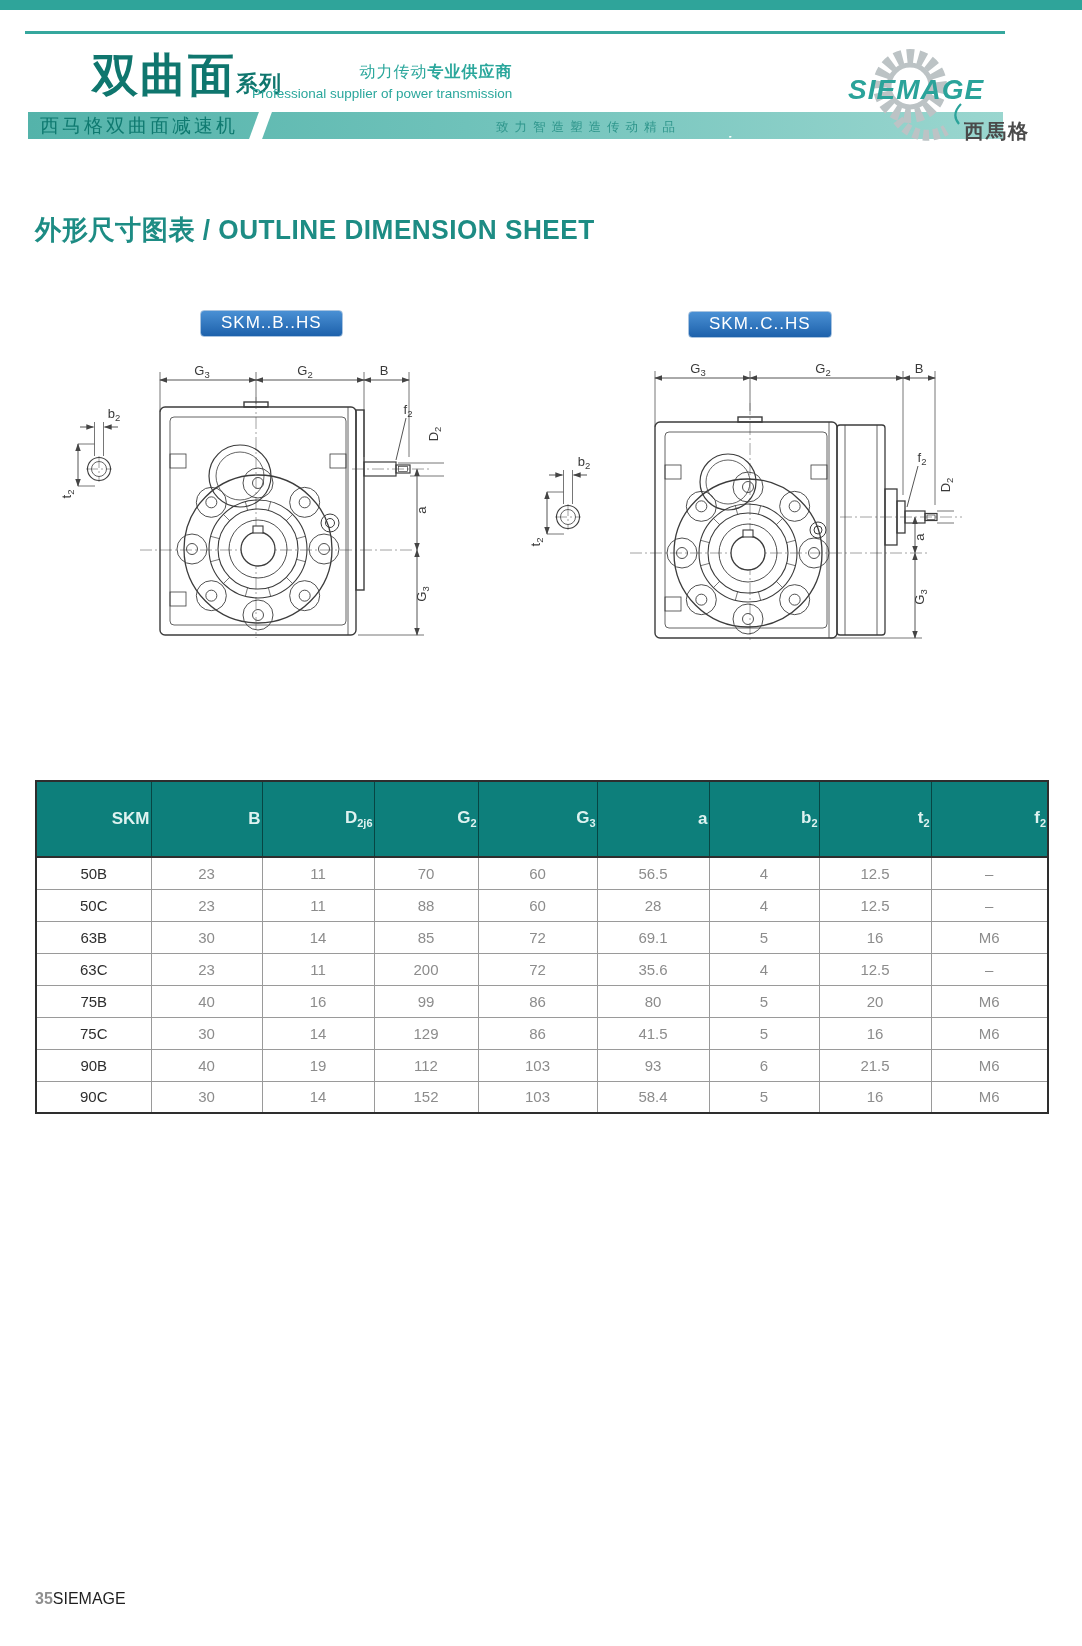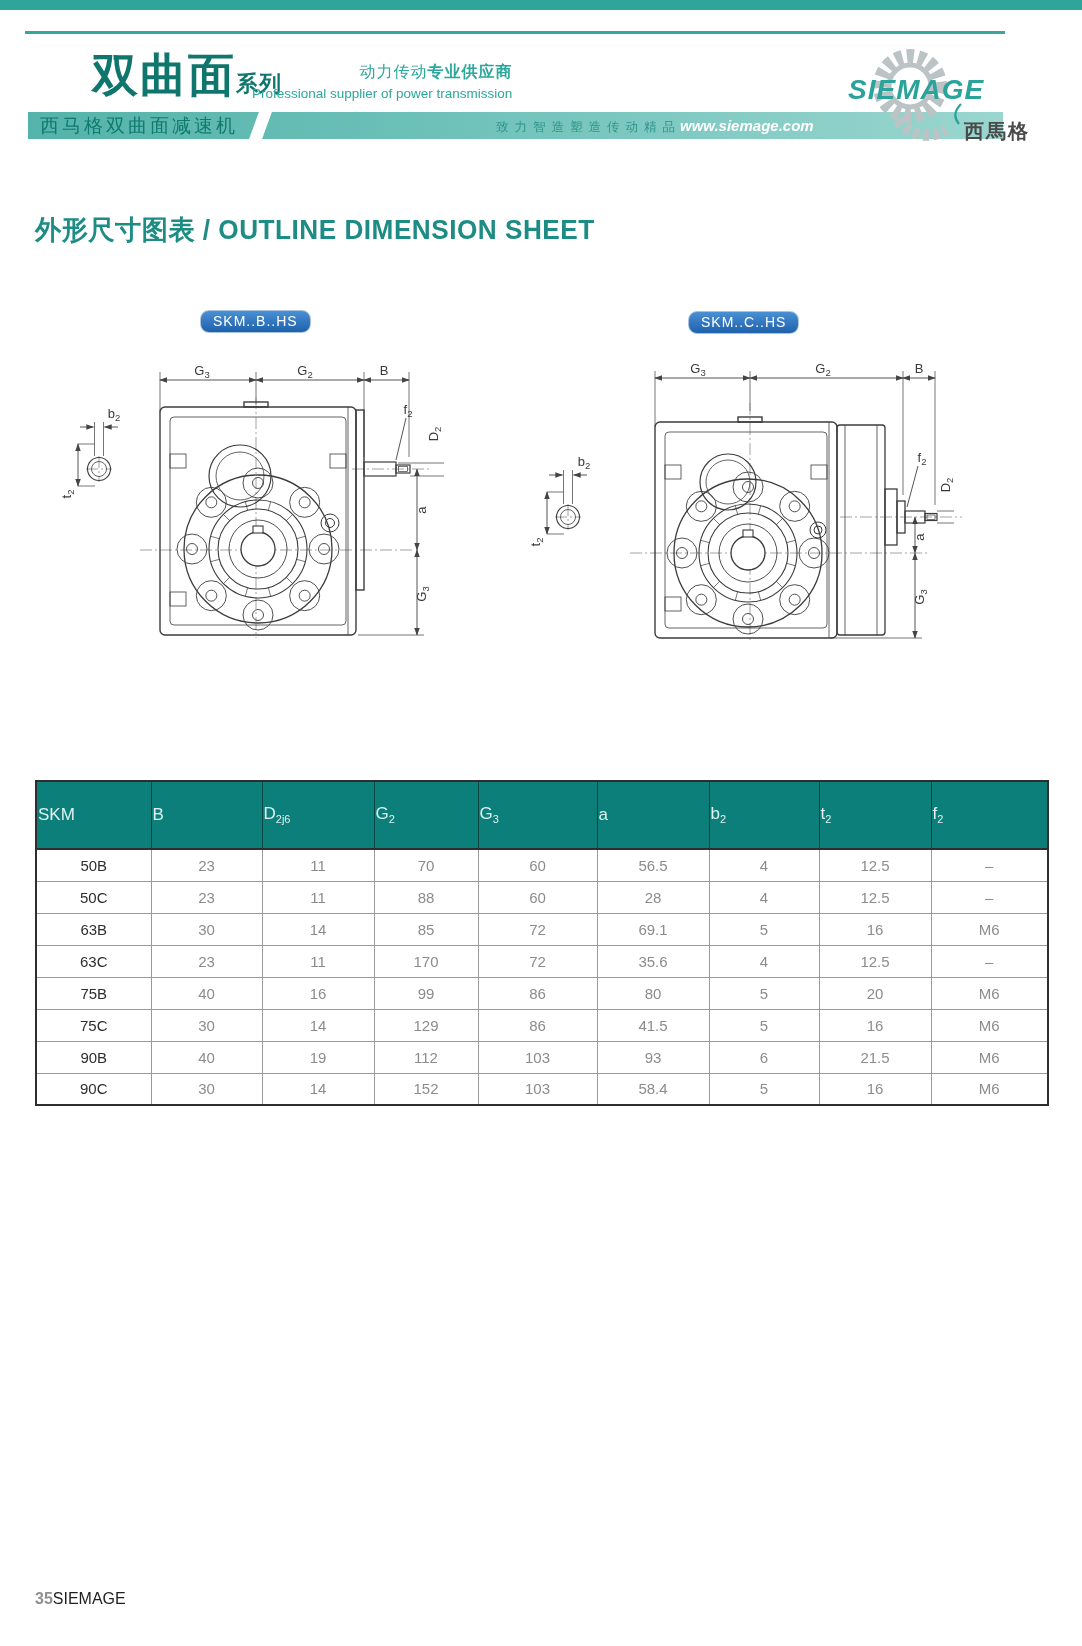--- a/index.html
+++ b/index.html
@@ -12,43 +12,43 @@
   .series-title{position:absolute;left:92px;top:52px;color:#0f766e;font-size:46px;font-weight:bold;letter-spacing:2px;line-height:1;}
   .series-suffix{font-size:22px;font-weight:bold;letter-spacing:1px;}
   .supplier{position:absolute;left:252px;top:62px;color:#2ba79c;}
   .supplier .cn{font-size:16px;letter-spacing:1px;text-align:right;}
   .supplier .cn b{font-weight:bold;}
   .supplier .en{font-size:13.5px;margin-top:3px;}
   .banner{position:absolute;left:28px;top:112px;width:975px;height:27px;background:linear-gradient(90deg,#54b3aa 0%,#6fc2ba 45%,#9ad6cf 100%);}
   .banner .slash{position:absolute;left:226px;top:0;width:13px;height:27px;background:#ffffff;transform:skewX(-20deg);}
   .banner .left-text{position:absolute;left:12px;top:0;line-height:27px;font-size:19px;letter-spacing:3px;color:#0f7a70;}
   .banner .slogan{position:absolute;left:468px;top:7px;font-size:12.5px;letter-spacing:6px;color:#2f968c;}
-  .banner .site{position:absolute;left:652px;top:5px;font-size:15px;font-weight:bold;font-style:italic;color:#ffffff;}
+  .banner .site{position:absolute;left:652px;top:21px;font-size:15px;font-weight:bold;font-style:italic;color:#ffffff;}
   .logo{position:absolute;left:828px;top:42px;width:250px;height:110px;}
   .logo .gearsvg{position:absolute;left:0;top:0;}
   .logo .word{position:absolute;left:20px;top:32px;font-size:28px;font-weight:900;font-style:italic;letter-spacing:1px;color:#2aa39a;}
   .logo .cn{position:absolute;left:136px;top:76px;font-size:20px;font-weight:bold;color:#4a4a4a;letter-spacing:2px;}
   .logo .swoosh{position:absolute;left:122px;top:60px;}
 
   
   .page-title{position:absolute;left:35px;top:212px;font-size:27px;font-weight:bold;color:#1d8c84;letter-spacing:0.5px;transform:scaleX(.97);transform-origin:left;}
 
   
-  .pill{position:absolute;background:linear-gradient(180deg,#4a90d4 0%,#1d61ab 100%);color:#fff;font-size:14px;letter-spacing:1px;padding:2px 12px 3px;border-radius:9px;border:1px solid #a9c4e0;}
+  .pill{position:absolute;background:linear-gradient(180deg,#4a90d4 0%,#1d61ab 100%);color:#fff;font-size:17px;letter-spacing:1px;padding:2px 20px 3px;border-radius:4px;border:1px solid #a9c4e0;}
   .pill-b{left:200px;top:310px;}
   .pill-c{left:688px;top:311px;}
 
   .drawing{position:absolute;}
   .drawing svg .obj{stroke:#3c3c3c;fill:none;}
   .dim{font-size:13px;fill:#3a3a3a;}
   .dim .sub{font-size:9.5px;}
 
   
   table.dims{position:absolute;left:35px;top:780px;border-collapse:collapse;table-layout:fixed;width:1012px;border:2px solid #2e2e2e;}
-  table.dims th{background:#0d7f7b;color:#def2f0;font-weight:normal;font-size:17px;height:68px;border:1px solid rgba(0,0,0,.45);border-bottom:2px solid #2e2e2e;text-align:left;}
+  table.dims th{background:#0d7f7b;color:#def2f0;font-weight:bold;font-size:17px;height:76px;border:1px solid rgba(0,0,0,.45);border-bottom:2px solid #2e2e2e;text-align:right;}
   table.dims th sub{font-size:11px;}
   table.dims td{border:1px solid #9a9a9a;height:32px;text-align:center;color:#8c8c8c;font-size:15px;}
   table.dims td.model{color:#2e2e2e;}
 
   
   .footer{position:absolute;left:35px;top:1590px;font-size:16px;}
   .footer .num{color:#8f8f8f;font-weight:bold;}
   .footer .brand{color:#1f1f1f;}
 </style>
 </head>
@@ -380,21 +380,21 @@
           <td>72</td>
           <td>69.1</td>
           <td>5</td>
           <td>16</td>
           <td>M6</td>
         </tr>
         <tr>
           <td class="model">63C</td>
           <td>23</td>
           <td>11</td>
-          <td>170</td>
+          <td>200</td>
           <td>72</td>
           <td>35.6</td>
           <td>4</td>
           <td>12.5</td>
           <td>–</td>
         </tr>
         <tr>
           <td class="model">75B</td>
           <td>40</td>
           <td>16</td>

